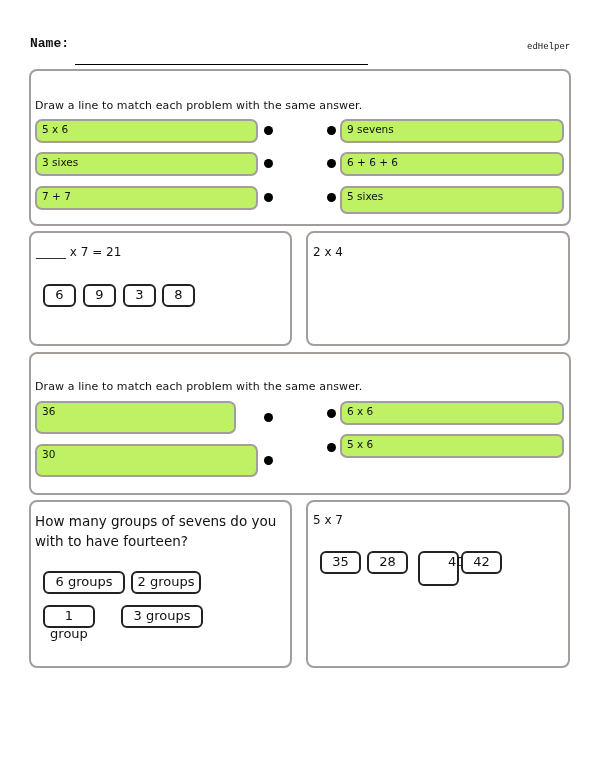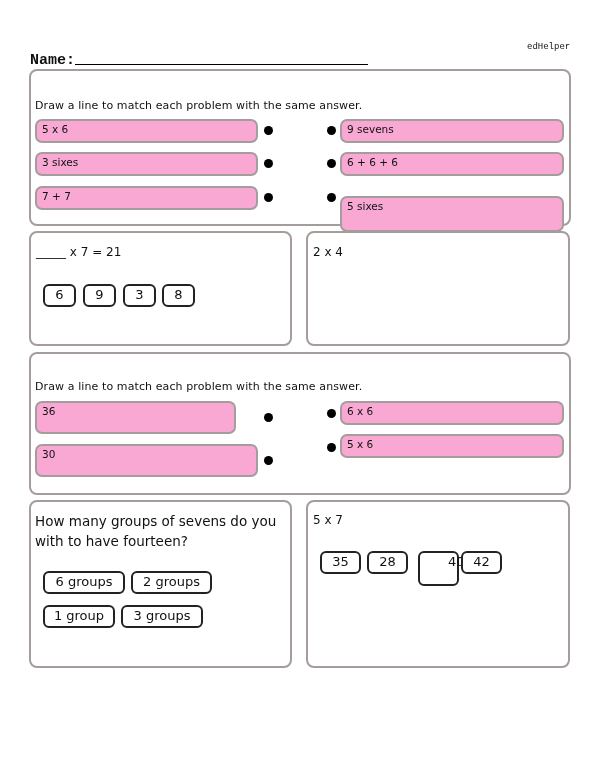--- a/index.html
+++ b/index.html
@@ -1,26 +1,26 @@
 <!DOCTYPE html>
 <html><head>
 <meta charset="utf-8">
 <style>
   html, body { margin: 0; padding: 0; background: #ffffff; }
   body { width: 600px; height: 776px; position: relative; overflow: hidden;
          font-family: "DejaVu Sans", sans-serif; color: #111; }
   .serif { font-family: Liberation Mono, monospace; }
   .brand { position: absolute; left: 527px; top: 42px; font-size: 9px; }
-  .name-label { position: absolute; left: 30px; top: 52px; font-size: 15px; font-weight: bold; }
+  .name-label { position: absolute; left: 30px; top: 36px; font-size: 13px; font-weight: bold; }
   .name-line { position: absolute; left: 75px; top: 64px; width: 293px; border-bottom: 1px solid #000; height: 0; }
 
   .panel { position: absolute; border: 2px solid #a59c9c; border-radius: 8px; background: #fff; box-sizing: border-box; }
   .instr { position: absolute; font-size: 11px; letter-spacing: 0.1px; }
   .mbox { position: absolute; border: 2px solid #a59c9c; border-radius: 7px; box-sizing: border-box;
-          font-size: 10.5px; padding: 2px 0 0 5px; background: #f9a8d4; }
+          font-size: 10.5px; padding: 2px 0 0 5px; background: #bef264; }
   .dot { position: absolute; width: 9px; height: 9px; border-radius: 50%; background: #000; }
   .q { position: absolute; font-size: 12px; }
   .q-big { position: absolute; font-size: 13.5px; line-height: 20px; }
   .opt { position: absolute; border: 2px solid #222; border-radius: 6px; box-sizing: border-box;
          text-align: center; font-size: 13px; line-height: 18px; background: #fff; }
 </style>
 </head>
 <body>
 
 <div class="brand serif">edHelper</div>
@@ -33,21 +33,21 @@
 <div class="mbox" style="left:35px; top:152px; width:223px; height:24px;">3 sixes</div>
 <div class="mbox" style="left:35px; top:186px; width:223px; height:24px;">7 + 7</div>
 <div class="dot" style="left:264px; top:126px;"></div>
 <div class="dot" style="left:264px; top:159px;"></div>
 <div class="dot" style="left:264px; top:193px;"></div>
 <div class="dot" style="left:327px; top:126px;"></div>
 <div class="dot" style="left:327px; top:159px;"></div>
 <div class="dot" style="left:327px; top:193px;"></div>
 <div class="mbox" style="left:340px; top:119px; width:224px; height:24px;">9 sevens</div>
 <div class="mbox" style="left:340px; top:152px; width:224px; height:24px;">6 + 6 + 6</div>
-<div class="mbox" style="left:340px; top:196px; width:224px; height:36px;">5 sixes</div>
+<div class="mbox" style="left:340px; top:186px; width:224px; height:28px;">5 sixes</div>
 
 <div class="panel" style="left:29px; top:231px; width:263px; height:115px;"></div>
 <div class="q" style="left:36px; top:245px;">_____ x 7 = 21</div>
 <div class="opt" style="left:43px; top:284px; width:33px; height:23px;">6</div>
 <div class="opt" style="left:83px; top:284px; width:33px; height:23px;">9</div>
 <div class="opt" style="left:123px; top:284px; width:33px; height:23px;">3</div>
 <div class="opt" style="left:162px; top:284px; width:33px; height:23px;">8</div>
 
 <div class="panel" style="left:306px; top:231px; width:264px; height:115px;"></div>
 <div class="q" style="left:313px; top:245px;">2 x 4</div>
@@ -60,22 +60,22 @@
 <div class="dot" style="left:264px; top:456px;"></div>
 <div class="dot" style="left:327px; top:409px;"></div>
 <div class="dot" style="left:327px; top:443px;"></div>
 <div class="mbox" style="left:340px; top:401px; width:224px; height:24px;">6 x 6</div>
 <div class="mbox" style="left:340px; top:434px; width:224px; height:24px;">5 x 6</div>
 
 <div class="panel" style="left:29px; top:500px; width:263px; height:168px;"></div>
 <div class="q-big" style="left:35px; top:511px;">How many groups of sevens do you</div>
 <div class="q-big" style="left:35px; top:531px;">with to have fourteen?</div>
 <div class="opt" style="left:43px; top:571px; width:82px; height:23px;">6 groups</div>
-<div class="opt" style="left:131px; top:571px; width:81px; height:23px;">2 groups</div>
-<div class="opt" style="left:43px; top:605px; width:72px; height:23px;">1 group</div>
+<div class="opt" style="left:131px; top:571px; width:70px; height:23px;">2 groups</div>
+<div class="opt" style="left:43px; top:605px; width:52px; height:23px;">1 group</div>
 <div class="opt" style="left:121px; top:605px; width:82px; height:23px;">3 groups</div>
 
 <div class="panel" style="left:306px; top:500px; width:264px; height:168px;"></div>
 <div class="q" style="left:313px; top:513px;">5 x 7</div>
 <div class="opt" style="left:320px; top:551px; width:41px; height:23px;">35</div>
 <div class="opt" style="left:367px; top:551px; width:41px; height:23px;">28</div>
 <div class="opt" style="left:418px; top:551px; width:41px; height:35px;padding-left:28px;">40</div>
 <div class="opt" style="left:461px; top:551px; width:41px; height:23px;">42</div>
 
 </body></html>

